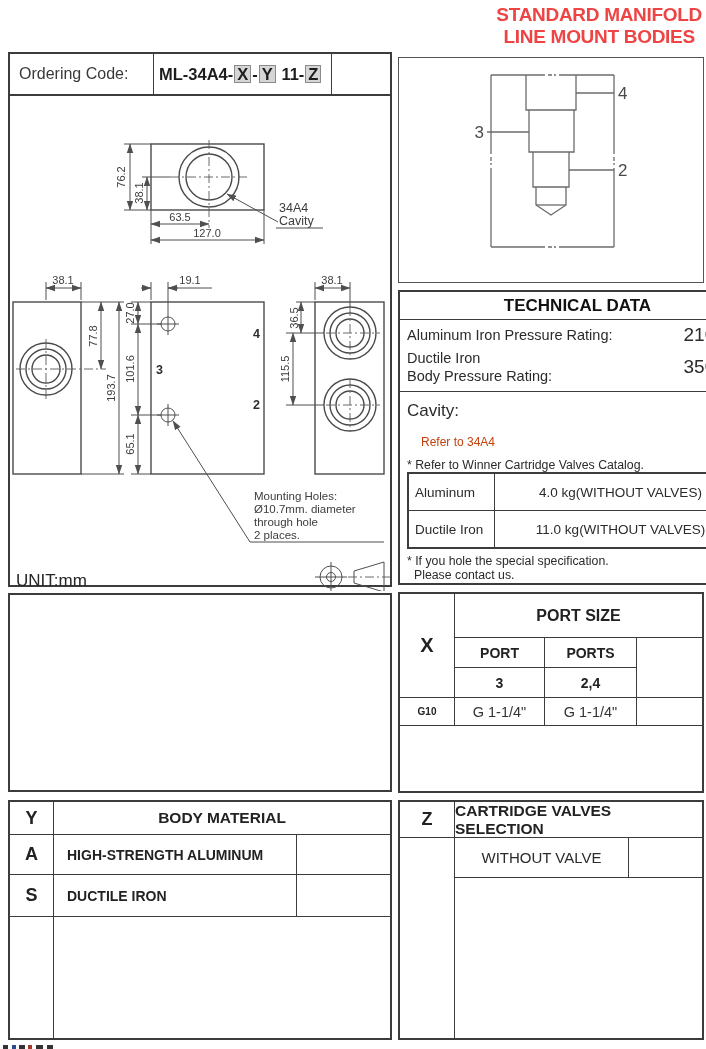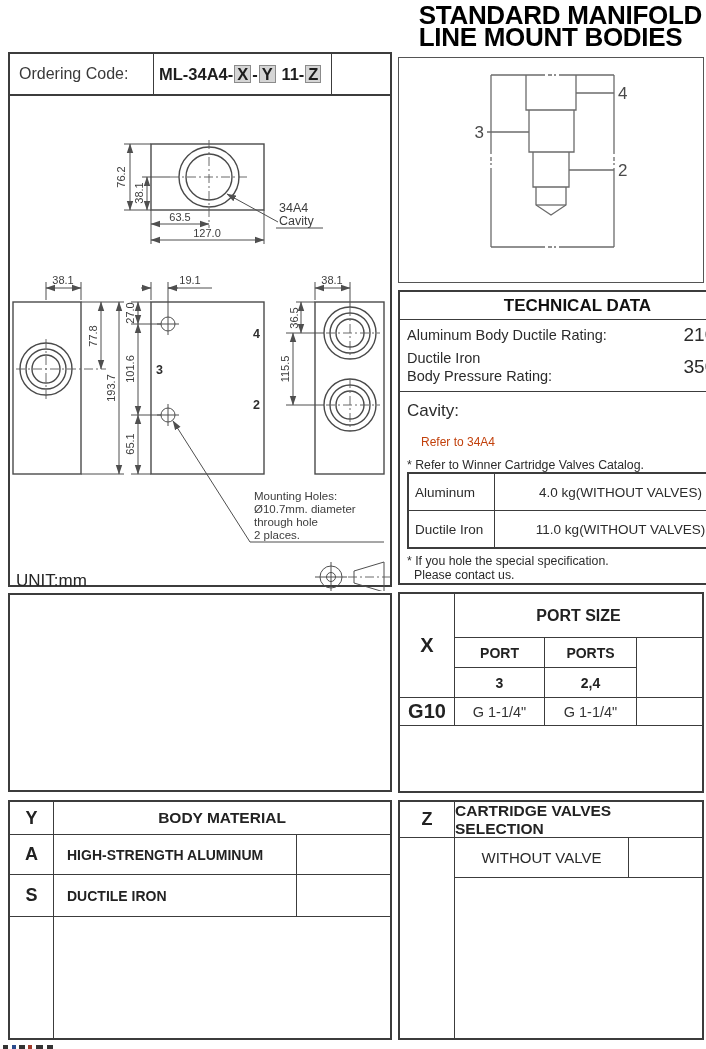--- a/index.html
+++ b/index.html
@@ -1,20 +1,20 @@
 <!DOCTYPE html>
 <html><head>
 <meta charset="utf-8">
 <style>
   html,body{margin:0;padding:0;background:#fff;}
   .page{position:relative;width:706px;height:1049px;background:#fff;overflow:hidden;
         font-family:"Liberation Sans",sans-serif;color:#222;}
   
-  .title{position:absolute;top:4px;right:4px;text-align:left;font-weight:bold;
-         font-size:26px;line-height:22px;color:#000000;letter-spacing:-0.3px;}
+  .title{position:absolute;top:4px;right:4px;text-align:center;font-weight:bold;
+         font-size:19px;line-height:22px;color:#ef4444;letter-spacing:-0.3px;}
   
   .left-box{position:absolute;left:8px;top:52px;width:384px;height:535px;
             border:2px solid #3c3c3c;box-sizing:border-box;}
   .ord-row{height:42px;border-bottom:2px solid #3c3c3c;display:flex;align-items:center;box-sizing:border-box;}
   .ord-label{width:144px;padding-left:9px;font-size:16px;color:#3a3a3a;
              border-right:1.6px solid #3c3c3c;height:100%;display:flex;align-items:center;box-sizing:border-box;}
   .ord-code{width:178px;height:100%;display:flex;align-items:center;padding-left:5px;
             border-right:1.6px solid #3c3c3c;box-sizing:border-box;
             font-weight:bold;font-size:16.5px;color:#1d1d1d;white-space:pre;}
   .ord-key{display:inline-block;background:#d5d5d5;border:1.5px solid #8b8b8b;
@@ -54,21 +54,21 @@
               grid-template-rows:44px 30px 30px 28px 1fr;}
   .cell{display:flex;align-items:center;justify-content:center;box-sizing:border-box;}
   .br{border-right:1.6px solid #3c3c3c;} .bb{border-bottom:1.6px solid #3c3c3c;}
   .pt-x{grid-row:1/4;grid-column:1;font-weight:bold;font-size:20px;}
   .pt-title{grid-row:1;grid-column:2/5;font-weight:bold;font-size:16px;}
   .pt-port{grid-row:2;grid-column:2;font-weight:bold;font-size:14px;}
   .pt-ports{grid-row:2;grid-column:3;font-weight:bold;font-size:14px;}
   .pt-empty{grid-row:2/4;grid-column:4;}
   .pt-n3{grid-row:3;grid-column:2;font-weight:bold;font-size:14px;}
   .pt-n24{grid-row:3;grid-column:3;font-weight:bold;font-size:14px;}
-  .pt-g10{grid-row:4;grid-column:1;font-weight:bold;font-size:20px;}
+  .pt-g10{grid-row:4;grid-column:1;font-weight:bold;font-size:10px;}
   .pt-g1{grid-row:4;grid-column:2;font-size:14.5px;color:#333;}
   .pt-g2{grid-row:4;grid-column:3;font-size:14.5px;color:#333;}
   .pt-g3{grid-row:4;grid-column:4;}
   .pt-open{grid-row:5;grid-column:1/5;}
   
   .y-table{position:absolute;left:8px;top:800px;width:384px;height:240px;
            border:2px solid #3c3c3c;box-sizing:border-box;
            display:grid;grid-template-columns:44px 243px 1fr;grid-template-rows:33px 40px 42px 1fr;}
   .yt-key{grid-row:1;grid-column:1;font-weight:bold;font-size:18px;}
   .yt-title{grid-row:1;grid-column:2/4;font-weight:bold;font-size:15.5px;}
@@ -287,21 +287,21 @@
         <text class="slbl" x="85" y="80" text-anchor="end">3</text>
         <text class="slbl" x="219" y="118">2</text>
       </g>
     </svg>
   </div>
 
   <div class="tech">
     <div class="tech-header">TECHNICAL DATA</div>
     <div class="tech-body">
       <div class="td-row">
-        <div class="td-label">Aluminum Body Ductile Rating:</div>
+        <div class="td-label">Aluminum Iron Pressure Rating:</div>
         <div class="td-value">210 bar</div>
       </div>
       <div class="td-row" style="margin-top:3px">
         <div class="td-label">
           <span>Ductile Iron</span><br>
           <span>Body Pressure Rating:</span>
         </div>
         <div class="td-value">350 bar</div>
       </div>
       <div class="td-sep"></div>

